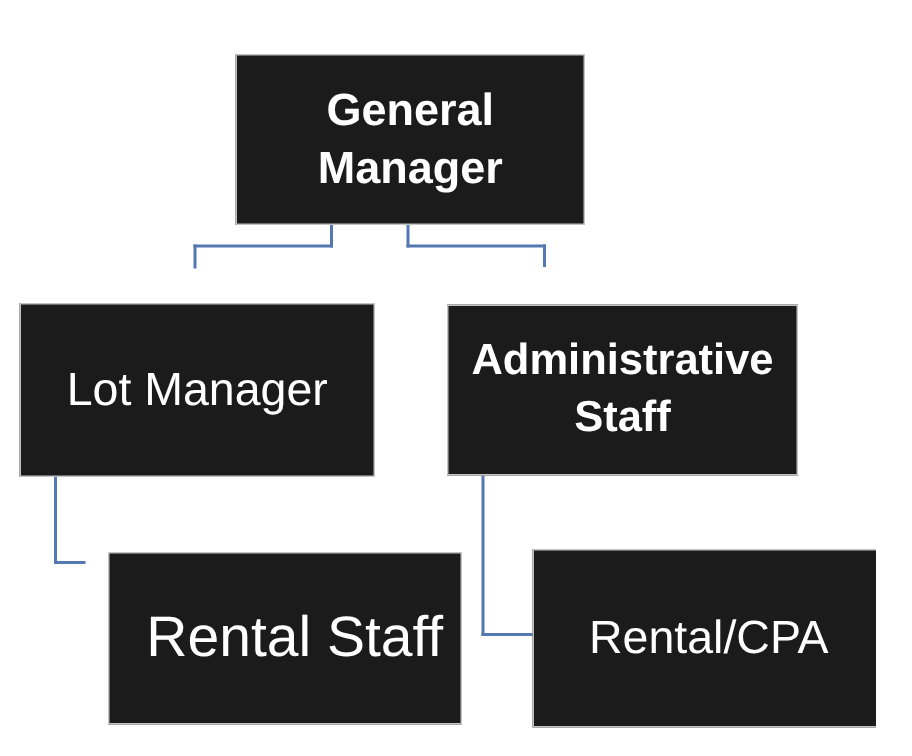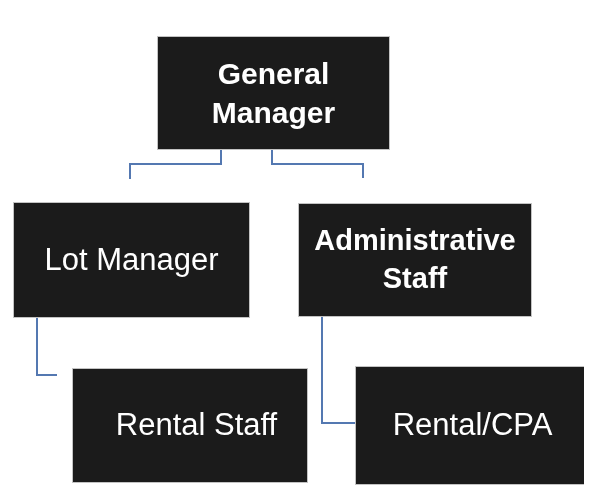--- a/index.html
+++ b/index.html
@@ -36,21 +36,21 @@
     left: 13px; top: 202px; width: 237px; height: 116px;
     font-size: 31px; font-weight: normal;
   }
   .node-administrative-staff {
     left: 298px; top: 203px; width: 234px; height: 114px;
     font-size: 29px; font-weight: bold;
     padding: 16px 2px;
   }
   .node-rental-staff {
     left: 72px; top: 368px; width: 236px; height: 115px;
-    font-size: 31px; font-weight: normal; padding-left: 13px;
+    font-size: 38px; font-weight: normal; padding-left: 13px;
   }
   .node-legal-cpa {
     left: 355px; top: 366px; width: 235px; height: 119px;
     font-size: 31px; font-weight: normal;
   }
   .conn {
     position: absolute;
     background: #5478b1;
   }
   

